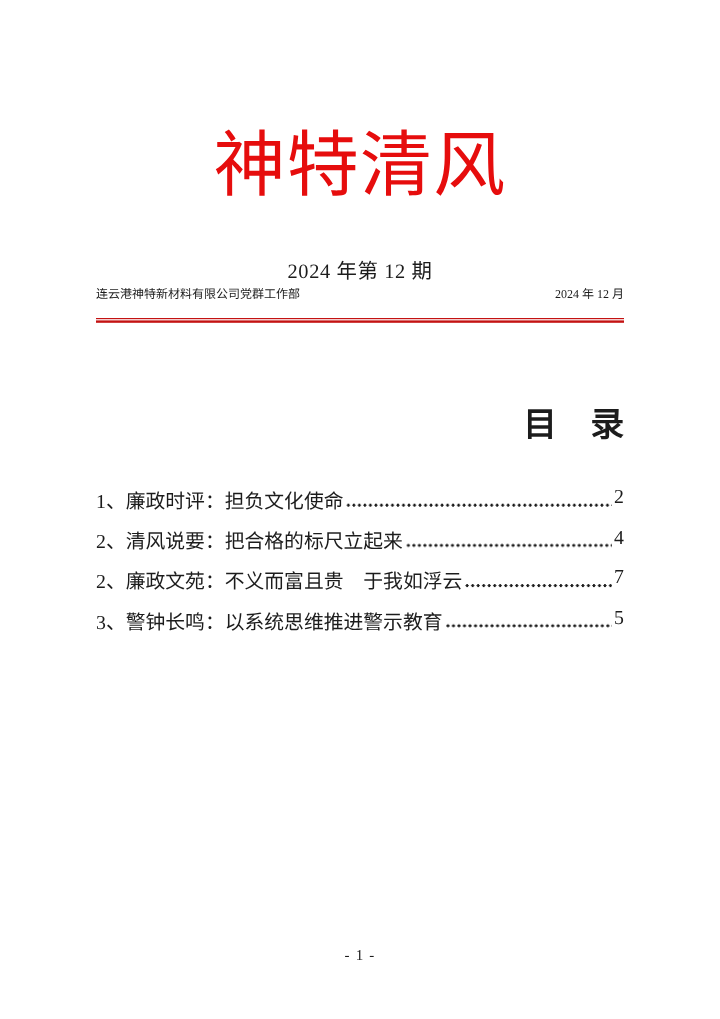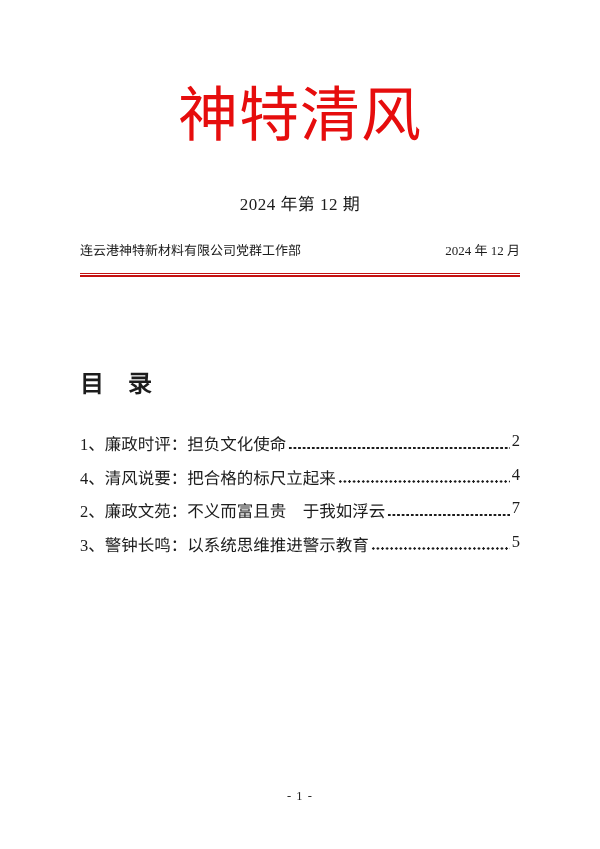--- a/index.html
+++ b/index.html
@@ -12,55 +12,54 @@
     background: #ffffff;
     overflow: hidden;
     font-family: "Liberation Serif", "DejaVu Serif", serif;
     color: #1c1c1c;
     box-sizing: border-box;
   }
   .content { padding: 0 80px; }
 
   .title {
     margin: 0;
-    padding-top: 80px;
+    padding-top: 102px;
     font-size: 60px;
     font-weight: 400;
     line-height: 1.2;
     text-align: center;
     letter-spacing: 1px;
     color: var(--title-red, #e60d0d);
   }
   .issue {
     margin-top: 42px;
     font-size: 17px;
     line-height: 1.35;
     text-align: center;
     letter-spacing: 0.5px;
   }
   .pub-row {
-    margin-top: 26px;
     display: flex;
     justify-content: space-between;
     align-items: center;
-    font-size: 13px;
+    font-size: 10px;
     line-height: 1.3;
   }
   .red-rule {
     margin-top: 13px;
     height: 1.5px;
     border-top: 1.3px solid var(--rule-red, #c41212);
     border-bottom: 2.2px solid var(--rule-red, #c41212);
   }
   .toc-title {
-    margin: 92px 0 0 0;
-    font-size: 24px;
+    margin: 68px 0 0 0;
+    font-size: 28px;
     font-weight: 700;
     line-height: 1.25;
-    text-align: left;
+    text-align: right;
   }
   .toc-list {
     margin-top: 32px;
   }
   .toc-row {
     display: flex;
     align-items: flex-start;
     height: 33.5px;
     font-size: 16.5px;
     cursor: default;
@@ -107,21 +106,21 @@
 
     <div class="toc-list">
 
       <div class="toc-row">
         <span class="toc-text">1、廉政时评：担负文化使命</span>
         <span class="toc-leader"></span>
         <span class="toc-page">2</span>
       </div>
 
       <div class="toc-row">
-        <span class="toc-text">4、清风说要：把合格的标尺立起来</span>
+        <span class="toc-text">2、清风说要：把合格的标尺立起来</span>
         <span class="toc-leader"></span>
         <span class="toc-page">4</span>
       </div>
 
       <div class="toc-row">
         <span class="toc-text">2、廉政文苑：不义而富且贵　于我如浮云</span>
         <span class="toc-leader"></span>
         <span class="toc-page">7</span>
       </div>
 

